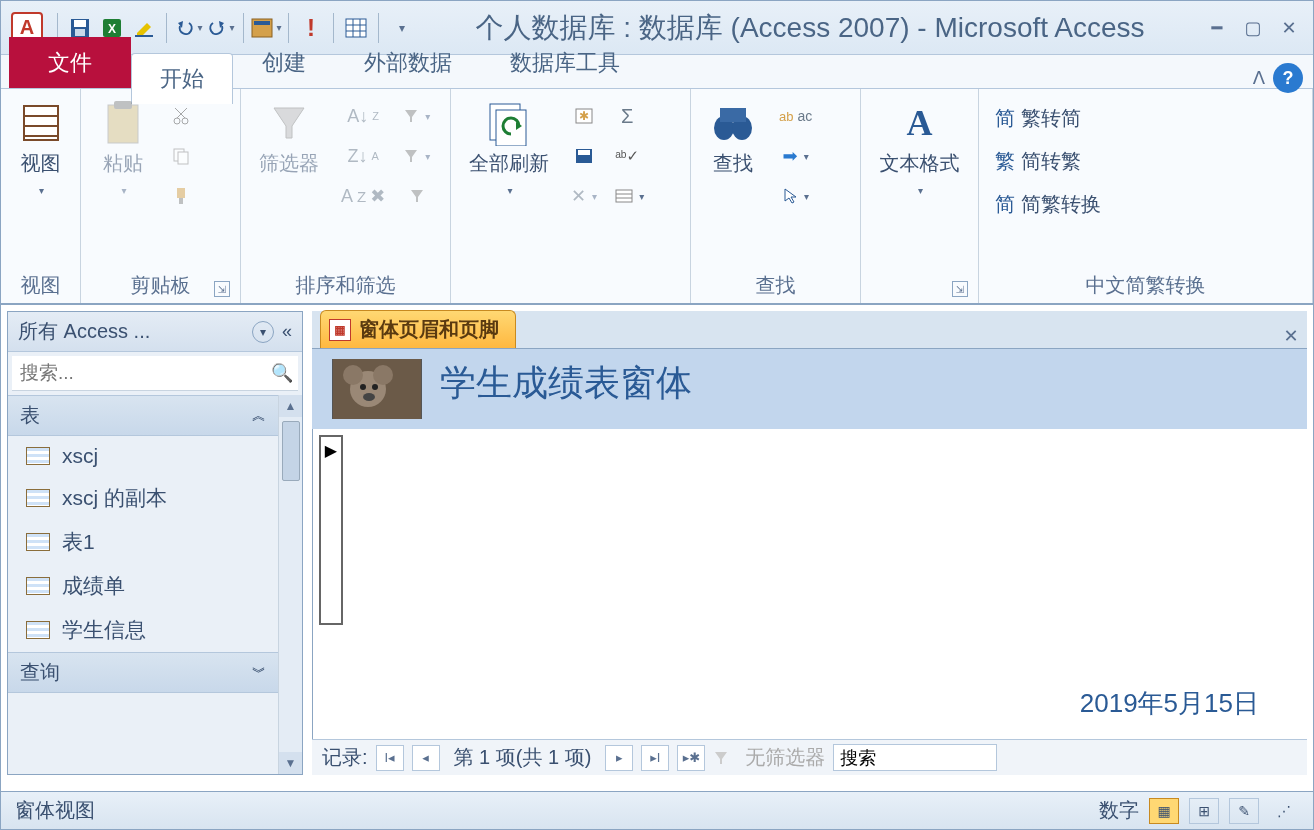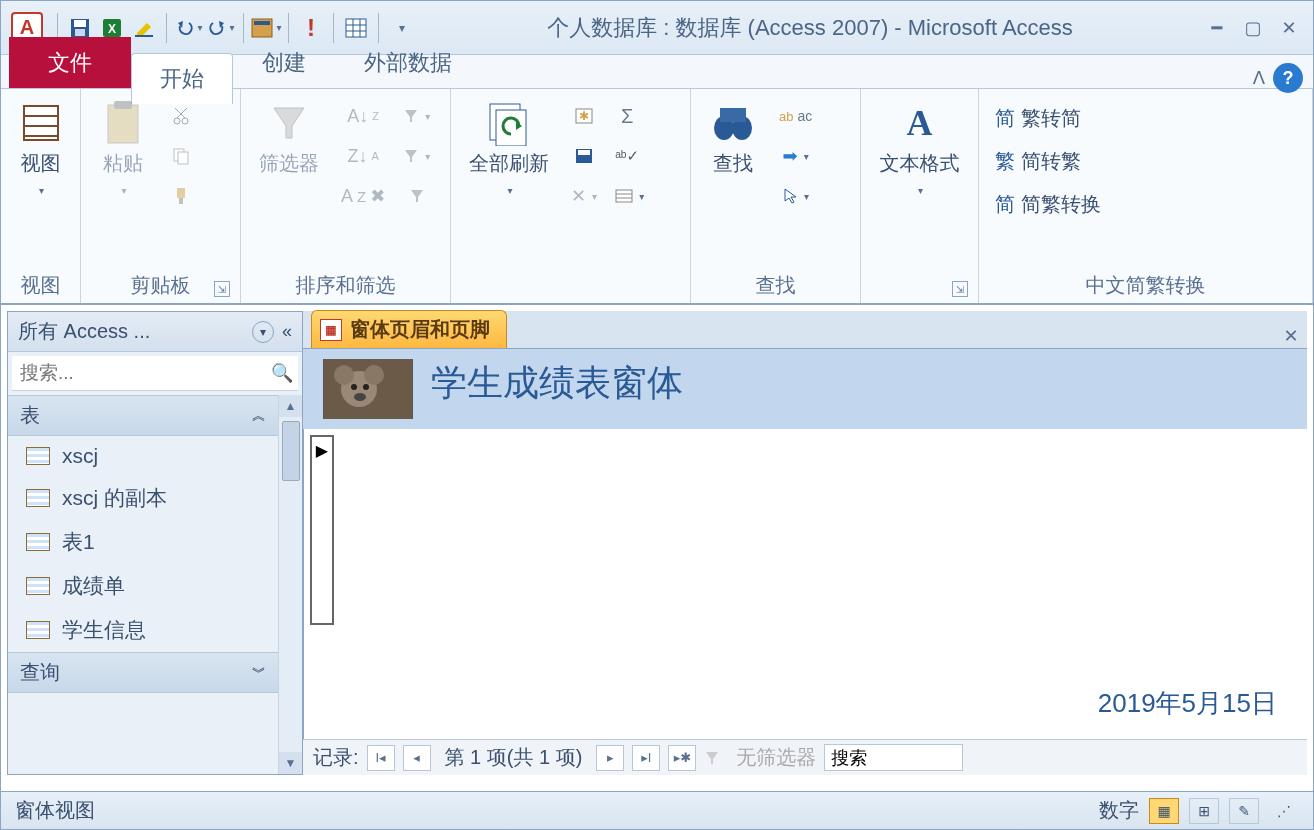--- a/index.html
+++ b/index.html
@@ -3,21 +3,21 @@
 <meta charset="utf-8">
 <style>
 * { box-sizing: border-box; margin: 0; padding: 0; font-family: "Microsoft YaHei", "Segoe UI", sans-serif; }
 body { background: #fff; width: 1314px; height: 830px; overflow: hidden; position: relative; border: 1px solid #8ba5c2; }
 
 
 .titlebar { height: 54px; background: linear-gradient(to bottom, #e8f0f8, #dce8f4); display: flex; align-items: center; padding: 0 10px; border-bottom: 1px solid #b4c7dc; }
 .app-icon { width: 32px; height: 32px; border: 2px solid #c0392b; border-radius: 4px; display: flex; align-items: center; justify-content: center; color: #c0392b; font-weight: bold; font-size: 20px; margin-right: 8px; background: #fff; }
 .qat-sep { width: 1px; height: 30px; background: #a4b8cc; margin: 0 6px; }
 .qat-btn { width: 32px; height: 32px; display: flex; align-items: center; justify-content: center; cursor: pointer; border-radius: 3px; }
-.title-text { flex: 1; text-align: center; color: #4a6585; font-size: 22px; font-weight: normal; }
+.title-text { flex: 1; text-align: center; color: #4a6585; font-size: 28px; font-weight: normal; }
 .win-controls { display: flex; gap: 8px; }
 .win-btn { width: 28px; height: 22px; display: flex; align-items: center; justify-content: center; cursor: pointer; color: #5a7090; font-size: 18px; }
 
 
 .ribbon-tabs { height: 34px; background: #f4f8fc; display: flex; align-items: flex-end; border-bottom: 1px solid #b4c7dc; position: relative; }
 .tab { padding: 10px 28px; font-size: 22px; color: #4a6585; cursor: pointer; border: 1px solid transparent; border-bottom: none; }
 .tab.file { background: #b8103d; color: #fff; padding: 10px 38px; margin-left: 8px; }
 .tab.active { background: #fff; border-color: #b4c7dc; border-top-left-radius: 4px; border-top-right-radius: 4px; position: relative; top: 16px; }
 .ribbon-right { position: absolute; right: 10px; top: 8px; display: flex; gap: 8px; align-items: center; }
 .help-btn { width: 30px; height: 30px; border-radius: 50%; background: #2a7ad0; color: #fff; display: flex; align-items: center; justify-content: center; font-weight: bold; font-size: 18px; cursor: pointer; }
@@ -34,21 +34,21 @@
 .small-btn-col { display: flex; flex-direction: column; gap: 6px; padding-top: 4px; }
 .small-btn { width: 36px; height: 34px; display: flex; align-items: center; justify-content: center; cursor: pointer; border-radius: 3px; color: #6a7a8a; font-size: 18px; }
 .small-btn.wide { width: auto; padding: 0 6px; gap: 4px; }
 .dropdown-arrow { font-size: 10px; color: #5a7090; margin-left: 2px; }
 .text-btn-row { display: flex; align-items: center; gap: 6px; padding: 4px 8px; cursor: pointer; color: #3a5070; font-size: 20px; white-space: nowrap; }
 
 
 .main { display: flex; height: calc(830px - 54px - 46px - 216px - 38px); }
 
 
-.navpane { width: 296px; background: #eaf0f7; border-right: 2px solid #8ba5c2; display: flex; flex-direction: column; margin: 6px 0 6px 6px; border: 1px solid #8ba5c2; }
+.navpane { width: 296px; background: #eaf0f7; border-right: 2px solid #8ba5c2; display: flex; flex-direction: column; margin: 6px 9px 6px 6px; border: 1px solid #8ba5c2; }
 .navpane-header { height: 40px; background: linear-gradient(to bottom,#e4ecf5,#d4e0ee); display: flex; align-items: center; padding: 0 10px; border-bottom: 1px solid #b4c7dc; color: #3a5070; font-size: 20px; }
 .navpane-header .caret-btn { width: 22px; height: 22px; border: 1px solid #8ba5c2; border-radius: 50%; display: flex; align-items: center; justify-content: center; margin-left: auto; font-size: 12px; cursor: pointer; }
 .collapse-btn { margin-left: 8px; font-size: 18px; cursor: pointer; }
 .search-row { display: flex; align-items: center; padding: 6px 8px; gap: 6px; border-bottom: 1px solid #c8d4e0; background: #fff; margin: 4px; }
 .search-row input { flex: 1; border: none; outline: none; font-size: 19px; color: #333; }
 .search-icon { color: #2a6ab8; font-size: 18px; cursor: pointer; }
 .nav-body { flex: 1; display: flex; }
 .nav-list { flex: 1; overflow: hidden; }
 .nav-group-header { background: linear-gradient(to bottom,#d8e4f0,#c8d8ea); padding: 6px 12px; color: #3a5070; font-size: 20px; display: flex; align-items: center; cursor: pointer; border-bottom: 1px solid #b4c7dc; border-top: 1px solid #b4c7dc; }
 .nav-group-header .chev { margin-left: auto; font-size: 14px; }
@@ -63,26 +63,26 @@
 .form-tab-bar { height: 38px; display: flex; align-items: flex-end; background: #d8e4f0; border-bottom: 1px solid #8ba5c2; padding-left: 8px; }
 .form-tab { background: linear-gradient(to bottom,#ffd873,#ffb840); border: 1px solid #c88a20; border-bottom: none; border-radius: 6px 6px 0 0; padding: 5px 16px 5px 8px; display: flex; align-items: center; gap: 8px; color: #5a3a10; font-size: 20px; font-weight: bold; }
 .form-tab-icon { width: 22px; height: 22px; background: #fff; border: 1px solid #c0392b; display: flex; align-items: center; justify-content: center; color: #c0392b; font-size: 12px; }
 .form-tab-close { margin-left: auto; margin-right: 4px; width: 24px; height: 24px; display: flex; align-items: center; justify-content: center; color: #5a7090; cursor: pointer; font-size: 18px; }
 .form-header { background: #c2d6ed; padding: 10px 20px; display: flex; gap: 18px; }
 .form-header-img { width: 90px; height: 60px; background: #7a6555; display: flex; align-items: center; justify-content: center; color: #ddd; font-size: 11px; border: 1px solid #555; }
 .form-header-title { font-size: 36px; color: #2a5a95; }
 .form-body { flex: 1; background: #fff; position: relative; border-left: 1px solid #8ba5c2; }
 .record-marker { position: absolute; left: 6px; top: 6px; width: 24px; height: 190px; border: 2px solid #666; background: #fff; display: flex; align-items: flex-start; justify-content: center; padding-top: 4px; }
 .record-marker::before { content: "▶"; color: #000; font-size: 16px; }
-.form-date { position: absolute; right: 30px; bottom: 18px; color: #2a5a95; font-size: 26px; }
+.form-date { position: absolute; right: 48px; bottom: 18px; color: #2a5a95; font-size: 26px; }
 
 
 .record-nav { height: 36px; border-top: 1px solid #b4c7dc; background: #f0f4f9; display: flex; align-items: center; padding: 0 10px; gap: 8px; color: #3a5070; font-size: 20px; }
 .record-nav .navbtn { width: 28px; height: 26px; border: 1px solid #b4c7dc; background: #fff; display: flex; align-items: center; justify-content: center; cursor: pointer; font-size: 13px; color: #5a7090; }
-.record-nav input { width: 139px; border: 1px solid #b4c7dc; padding: 2px 6px; font-size: 18px; }
+.record-nav input { width: 164px; border: 1px solid #b4c7dc; padding: 2px 6px; font-size: 18px; }
 .nofilter { color: #aaa; display: flex; align-items: center; gap: 16px; }
 
 
 .statusbar { position: absolute; bottom: 0; left: 0; right: 0; height: 38px; background: linear-gradient(to bottom,#e8f0f8,#d8e4f0); border-top: 1px solid #8ba5c2; display: flex; align-items: center; padding: 0 14px; color: #3a5070; font-size: 20px; }
 .statusbar .right { margin-left: auto; display: flex; align-items: center; gap: 10px; }
 .view-btn { width: 30px; height: 26px; border: 1px solid #b4c7dc; display: flex; align-items: center; justify-content: center; cursor: pointer; font-size: 14px; }
 .view-btn.active { background: #ffd873; border-color: #c88a20; }
 
 svg { display: block; }
 .disabled { opacity: 0.5; }
@@ -159,20 +159,21 @@
     <div class="win-btn">▢</div>
     <div class="win-btn">✕</div>
   </div>
 </div>
 
 <div class="ribbon-tabs">
   <div class="tab file">文件</div>
   <div class="tab active">开始</div>
   <div class="tab">创建</div>
   <div class="tab">外部数据</div>
+  <div class="tab">数据库工具</div>
   <div class="ribbon-right">
     <div style="color:#5a7090;font-size:18px;cursor:pointer">ᐱ</div>
     <div class="help-btn">?</div>
   </div>
 </div>
 
 <div class="ribbon">
 
   <div class="ribbon-group" style="width:80px">
     <div class="ribbon-group-body" style="justify-content:center">

